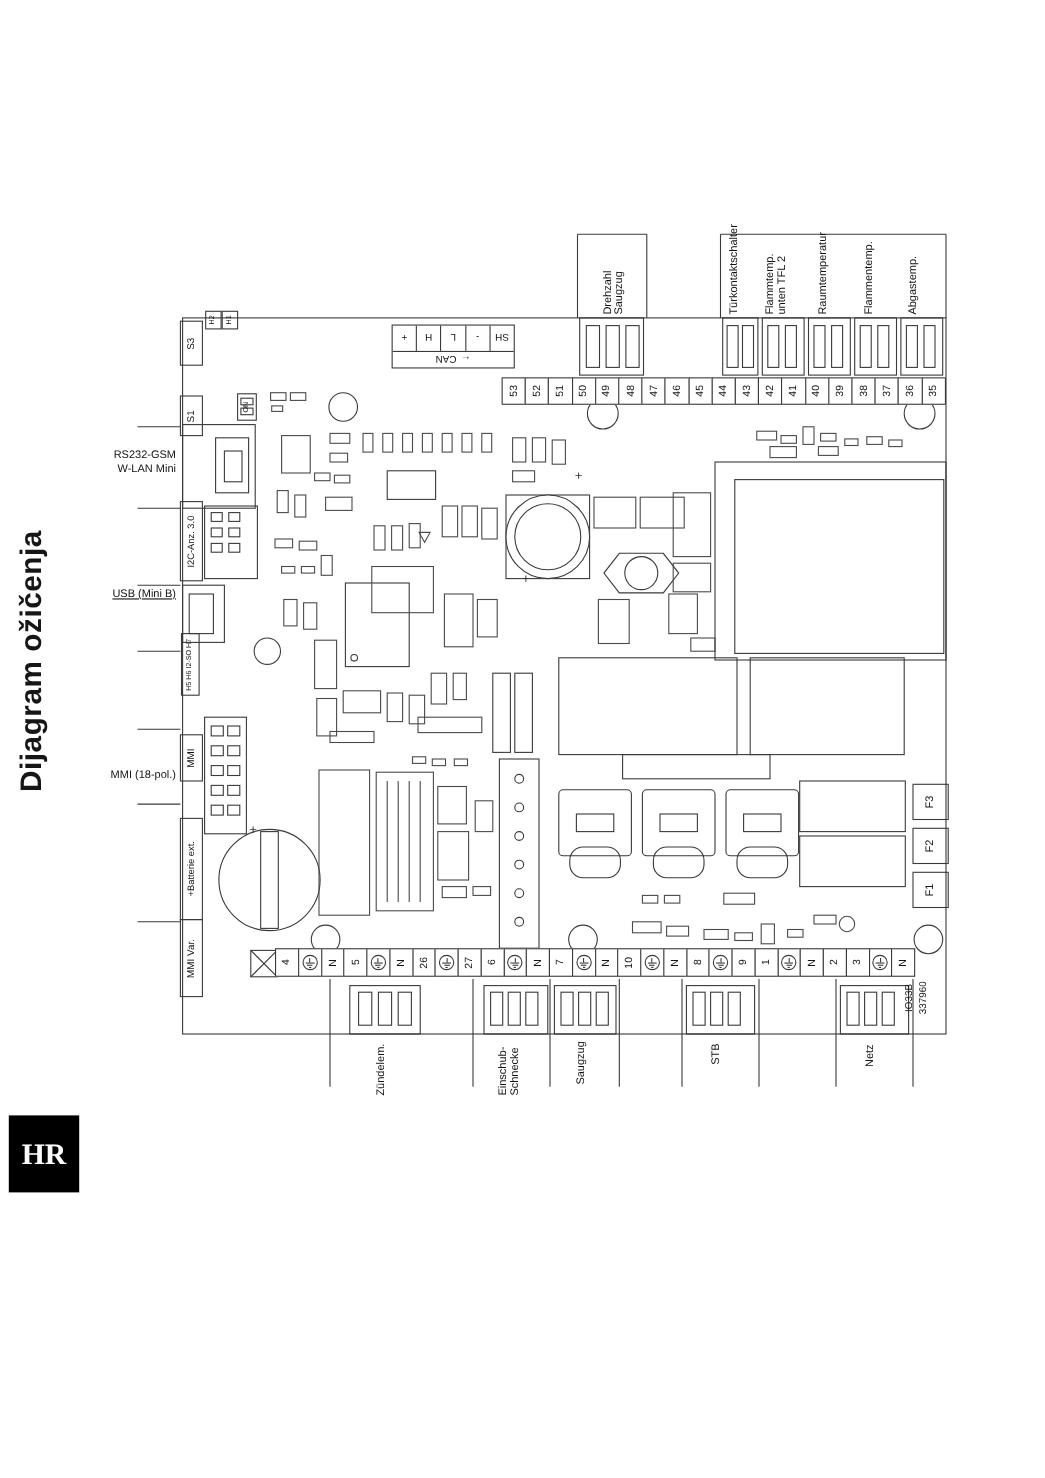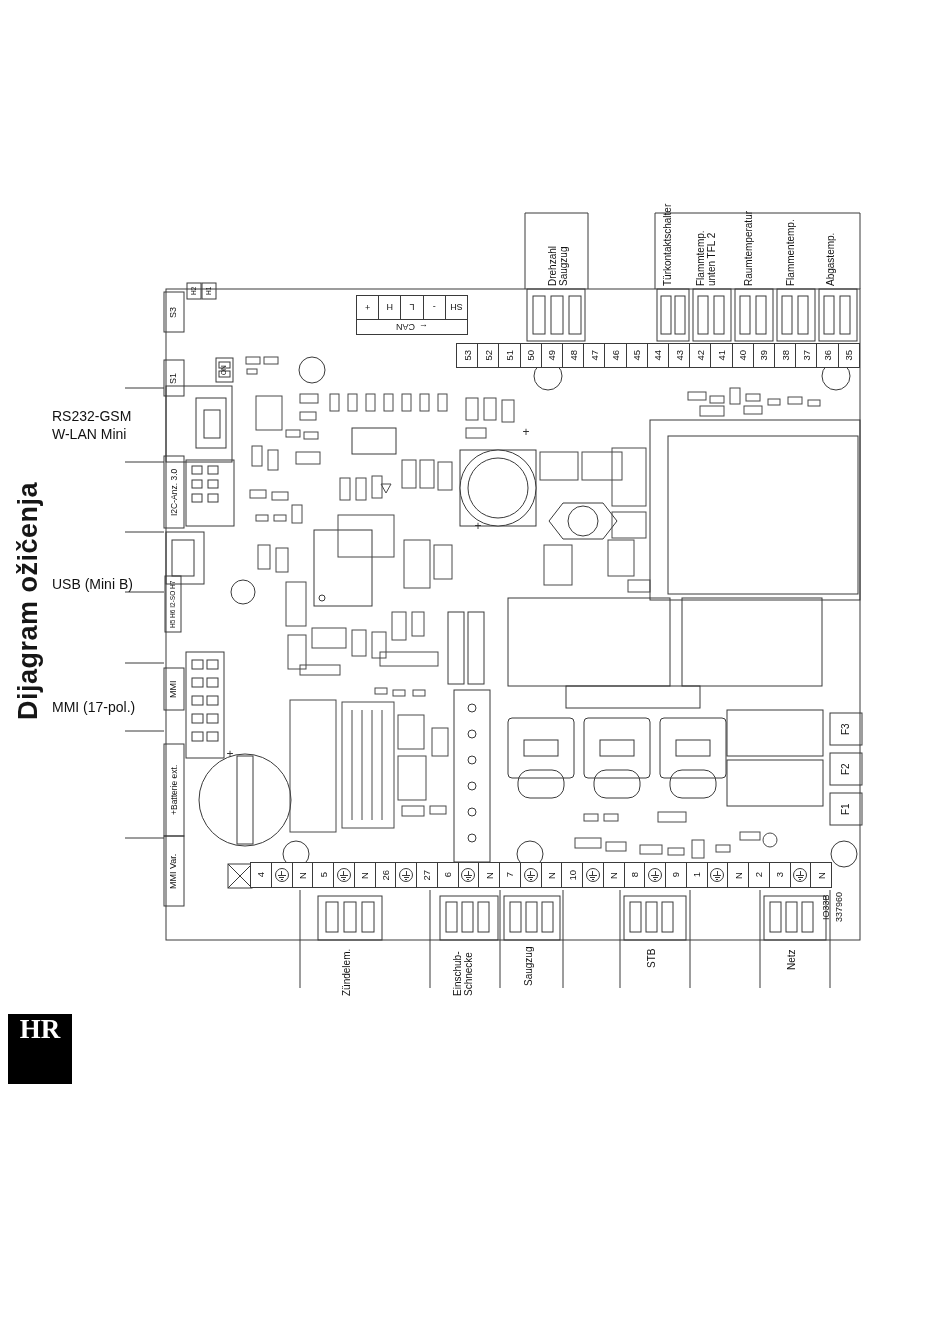--- a/index.html
+++ b/index.html
@@ -2,23 +2,23 @@
 <html><head>
 <meta charset="utf-8">
 <style>
   * { margin:0; padding:0; box-sizing:border-box; }
   html,body { width:950px; height:1344px; background:#fff; font-family:"Liberation Sans", sans-serif; color:#141414; }
   .page { position:relative; width:950px; height:1344px; overflow:hidden; background:#fff; }
   .abs { position:absolute; }
   .vtext { writing-mode:vertical-rl; transform:rotate(180deg); line-height:1.05; }
   .vc { display:flex; align-items:center; justify-content:center; }
   .title { font-size:27px; font-weight:700; letter-spacing:.5px; color:#161616; }
-  .hr-badge { background:#000; color:#fff; display:flex; align-items:flex-start; justify-content:center;
+  .hr-badge { background:#000; color:#fff; display:flex; align-items:center; justify-content:center;
               font-family:"Liberation Serif", serif; font-weight:700; font-size:27px; }
-  .ext { left:52px; width:108px; font-size:14px; line-height:1.3; color:#111; }
+  .ext { left:52px; width:108px; text-align:right; font-size:10px; line-height:1.3; color:#111; }
   .toplab, .botlab { font-size:10px; color:#111; }
   .f6 { font-size:6.5px; } .f8 { font-size:8.5px; } .f9 { font-size:9px; }
   .tstrip { display:flex; background:#fff; }
   .tcell { flex:1; min-width:0; border:1px solid #3a3a3a; display:flex; align-items:center; justify-content:center; background:#fff; }
   .tcell + .tcell { margin-left:-1px; }
   .cv { writing-mode:vertical-rl; transform:rotate(180deg); font-size:9.5px; white-space:nowrap; }
   
   .cv[data-value="⏚"] { color:transparent; writing-mode:horizontal-tb; transform:none;
       width:14px; height:14px; border:1px solid #3a3a3a; border-radius:50%;
       background-image:linear-gradient(#3a3a3a,#3a3a3a),linear-gradient(#3a3a3a,#3a3a3a),
@@ -315,22 +315,22 @@
   <div class="abs vtext title" style="left:14px;top:438px;width:48px;height:282px;">Dijagram ožičenja</div>
 
   <div class="abs hr-badge" style="left:8px;top:1014px;width:64px;height:70px;">
     <span>HR</span>
   </div>
 
   <div class="abs ext" style="top:407px;">
     <div>RS232-GSM</div>
     <div>W-LAN Mini</div>
   </div>
-  <div class="abs ext" style="top:575px;">USB (Mini B)</div>
-  <div class="abs ext" style="top:698px;">MMI (17-pol.)</div>
+  <div class="abs ext" style="top:534px;text-decoration:underline;">USB (Mini B)</div>
+  <div class="abs ext" style="top:698px;">MMI (18-pol.)</div>
 
   <div class="abs vtext toplab" style="left:548px;top:206px;width:18px;height:80px;">Drehzahl Saugzug</div>
   <div class="abs vtext toplab" style="left:663px;top:206px;width:18px;height:80px;">Türkontaktschalter</div>
   <div class="abs vtext toplab" style="left:696px;top:206px;width:30px;height:80px;">Flammtemp. unten TFL 2</div>
   <div class="abs vtext toplab" style="left:744px;top:206px;width:18px;height:80px;">Raumtemperatur</div>
   <div class="abs vtext toplab" style="left:786px;top:206px;width:18px;height:80px;">Flammentemp.</div>
   <div class="abs vtext toplab" style="left:826px;top:206px;width:18px;height:80px;">Abgastemp.</div>
 
   <div class="abs tstrip" style="left:456px;top:343px;width:404px;height:25px;">
 

